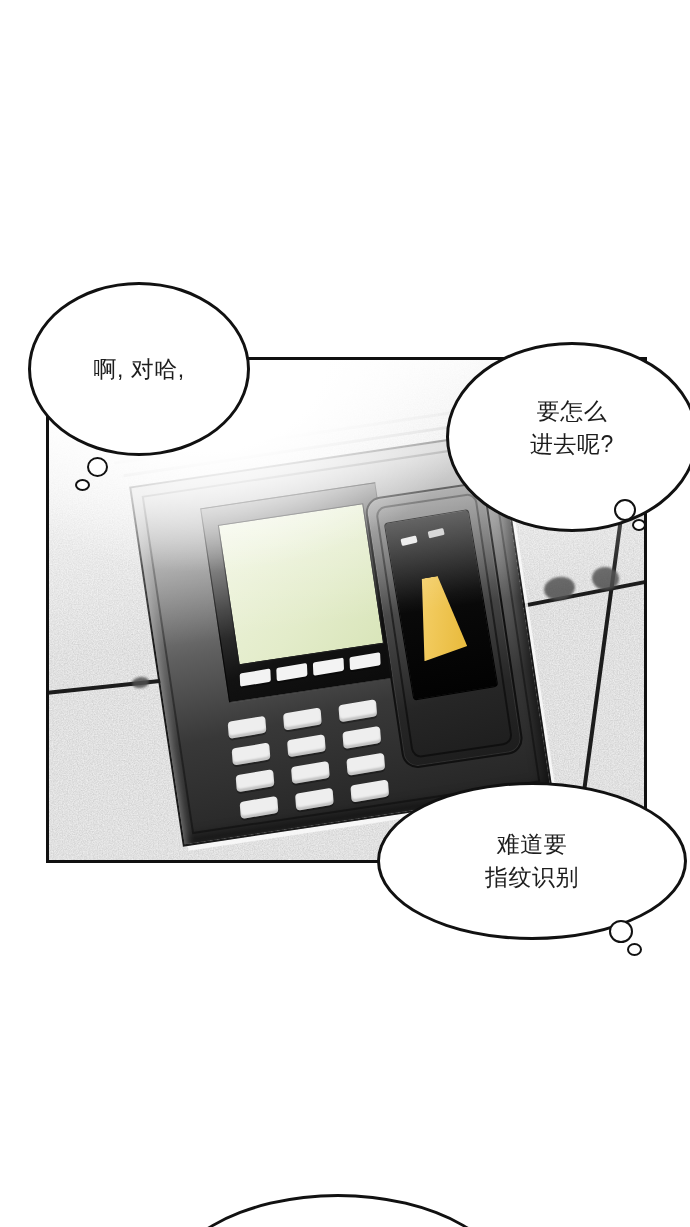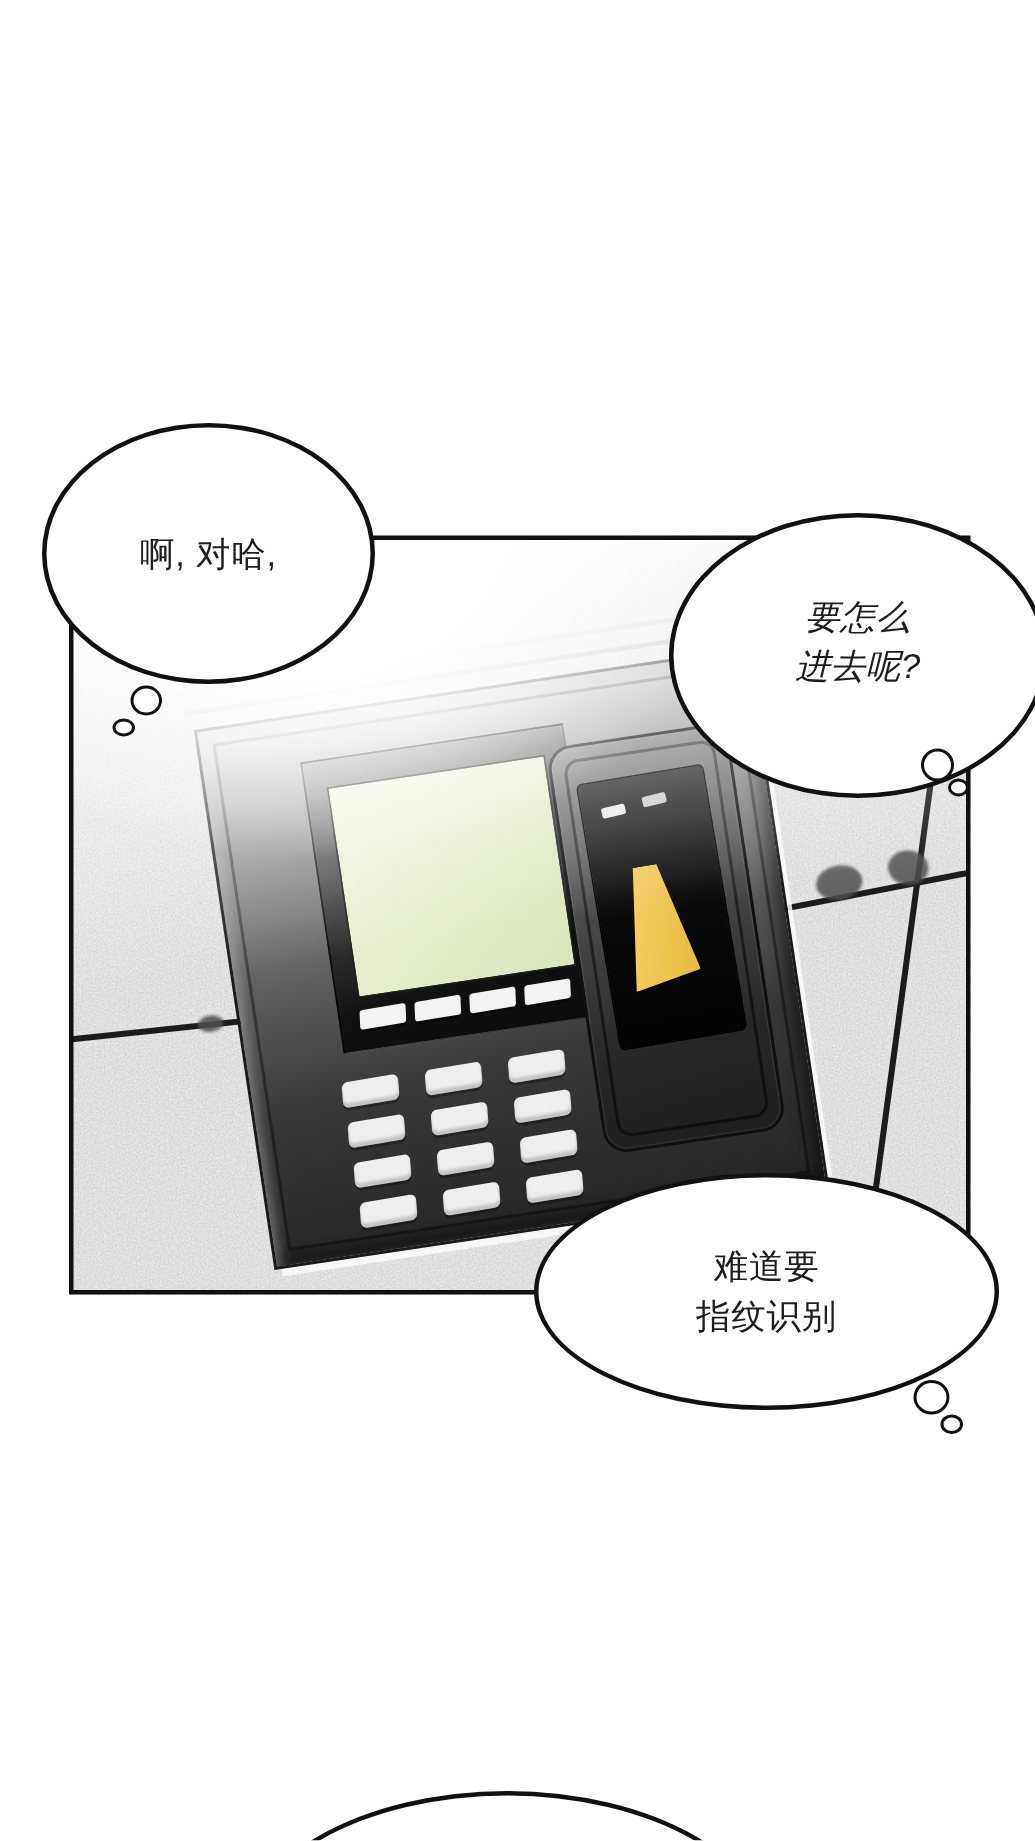--- a/index.html
+++ b/index.html
@@ -79,22 +79,22 @@
   }
   .panel-border { position:absolute; inset:0; border:3px solid #101010; pointer-events:none; }
   
   .bubble {
     position:absolute; background:#ffffff; border:3px solid #111111; border-radius:50%;
     display:flex; align-items:center; justify-content:center; text-align:center;
     color:#1d1d1d; font-size:23px; line-height:33px; letter-spacing:.5px; z-index:20;
   }
   .bubble-1 { left:28px;  top:282px; width:216px; height:168px; }
   .bubble-2 { left:446px; top:342px; width:246px; height:184px; }
-  .bubble-2 .bubble-text { transform:translateY(-9px);font-style:italic; }
-  .bubble-3 { left:356px; top:782px; width:304px; height:152px; }
+  .bubble-2 .bubble-text { transform:translateY(-9px); }
+  .bubble-3 { left:377px; top:782px; width:304px; height:152px; }
   .bubble-4 { left:160px; top:1194px; width:350px; height:200px; background:#fff; }
   .dot { position:absolute; background:#ffffff; border:2.5px solid #111; border-radius:50%; z-index:21; }
   .d1a { left:87px;  top:457px; width:17px; height:16px; }
   .d1b { left:75px;  top:479px; width:11px; height:8px; }
   .d2a { left:614px; top:499px; width:18px; height:18px; }
   .d2b { left:632px; top:519px; width:10px; height:8px; }
   .d3a { left:609px; top:920px; width:20px; height:19px; }
   .d3b { left:627px; top:943px; width:11px; height:9px; }
 </style>
 </head>

